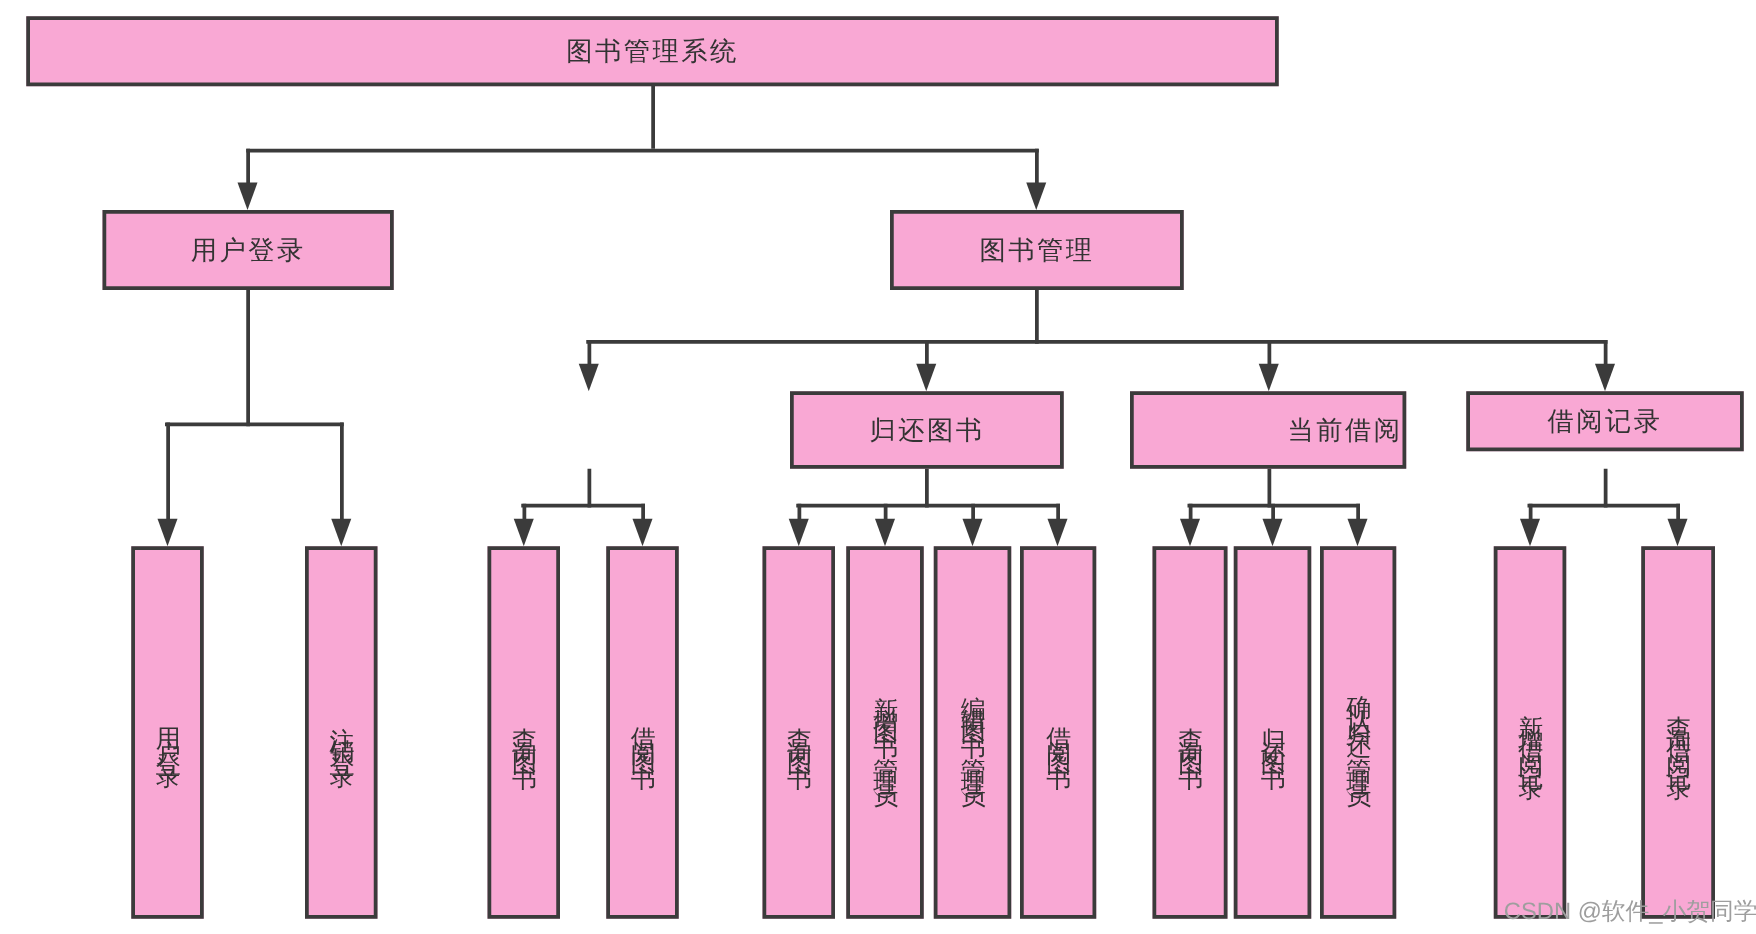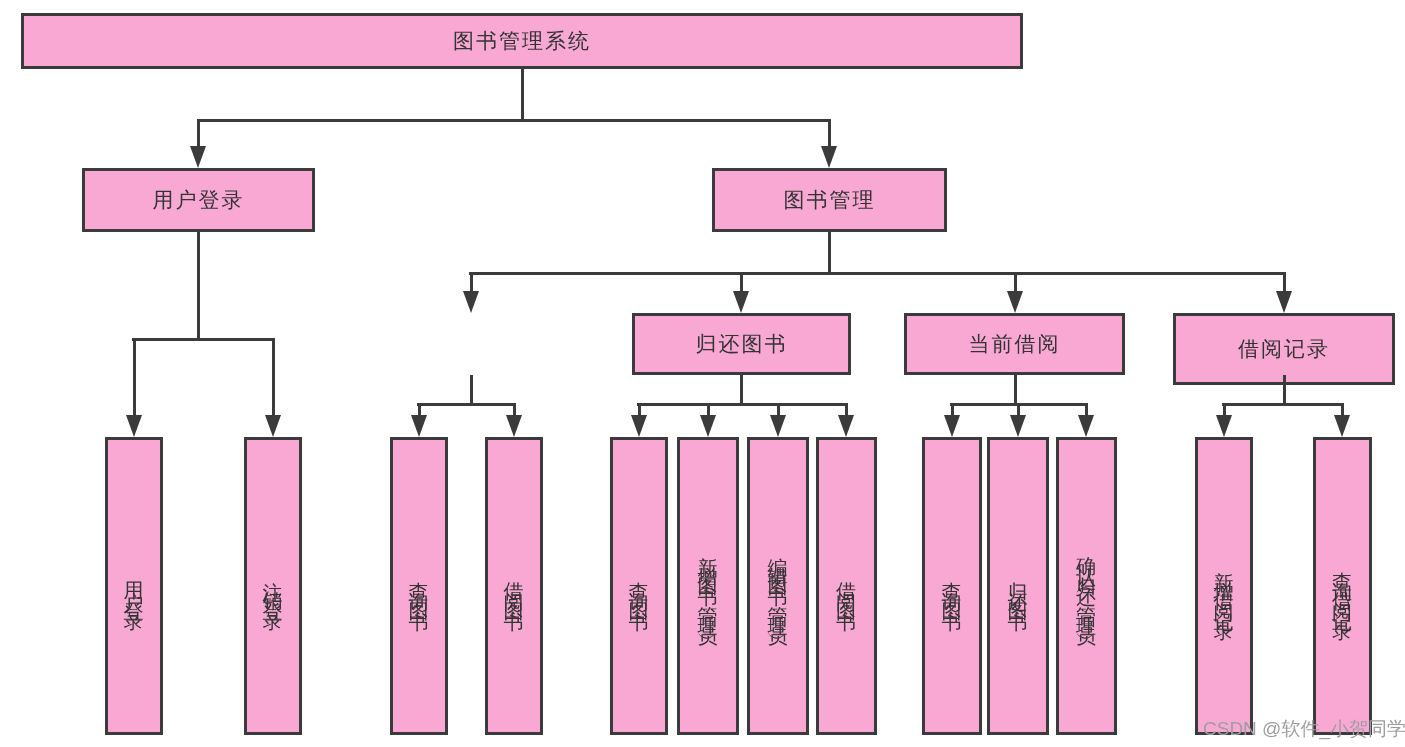--- a/index.html
+++ b/index.html
@@ -67,24 +67,24 @@
   <div class="box hbox" style="left:82px;top:168px;width:233px;height:64px;">
     <span>用户登录</span>
   </div>
   <div class="box hbox" style="left:712px;top:168px;width:235px;height:64px;">
     <span>图书管理</span>
   </div>
 
   <div class="box hbox" style="left:632px;top:313px;width:219px;height:62px;">
     <span>归还图书</span>
   </div>
-  <div class="box hbox" style="left:904px;top:313px;width:221px;height:62px;">
+  <div class="box hbox" style="left:904px;top:313px;width:221px;height:62px;justify-content:flex-end;">
     <span>当前借阅</span>
   </div>
-  <div class="box hbox" style="left:1173px;top:313px;width:222px;height:72px;">
+  <div class="box hbox" style="left:1173px;top:313px;width:222px;height:48px;">
     <span>借阅记录</span>
   </div>
 
   <div class="box leaf" style="left:105px;top:437px;width:58px;height:298px;">
     <span>用户登录</span>
   </div>
   <div class="box leaf" style="left:244px;top:437px;width:58px;height:298px;">
     <span>注销登录</span>
   </div>
   <div class="box leaf" style="left:390px;top:437px;width:58px;height:298px;">

